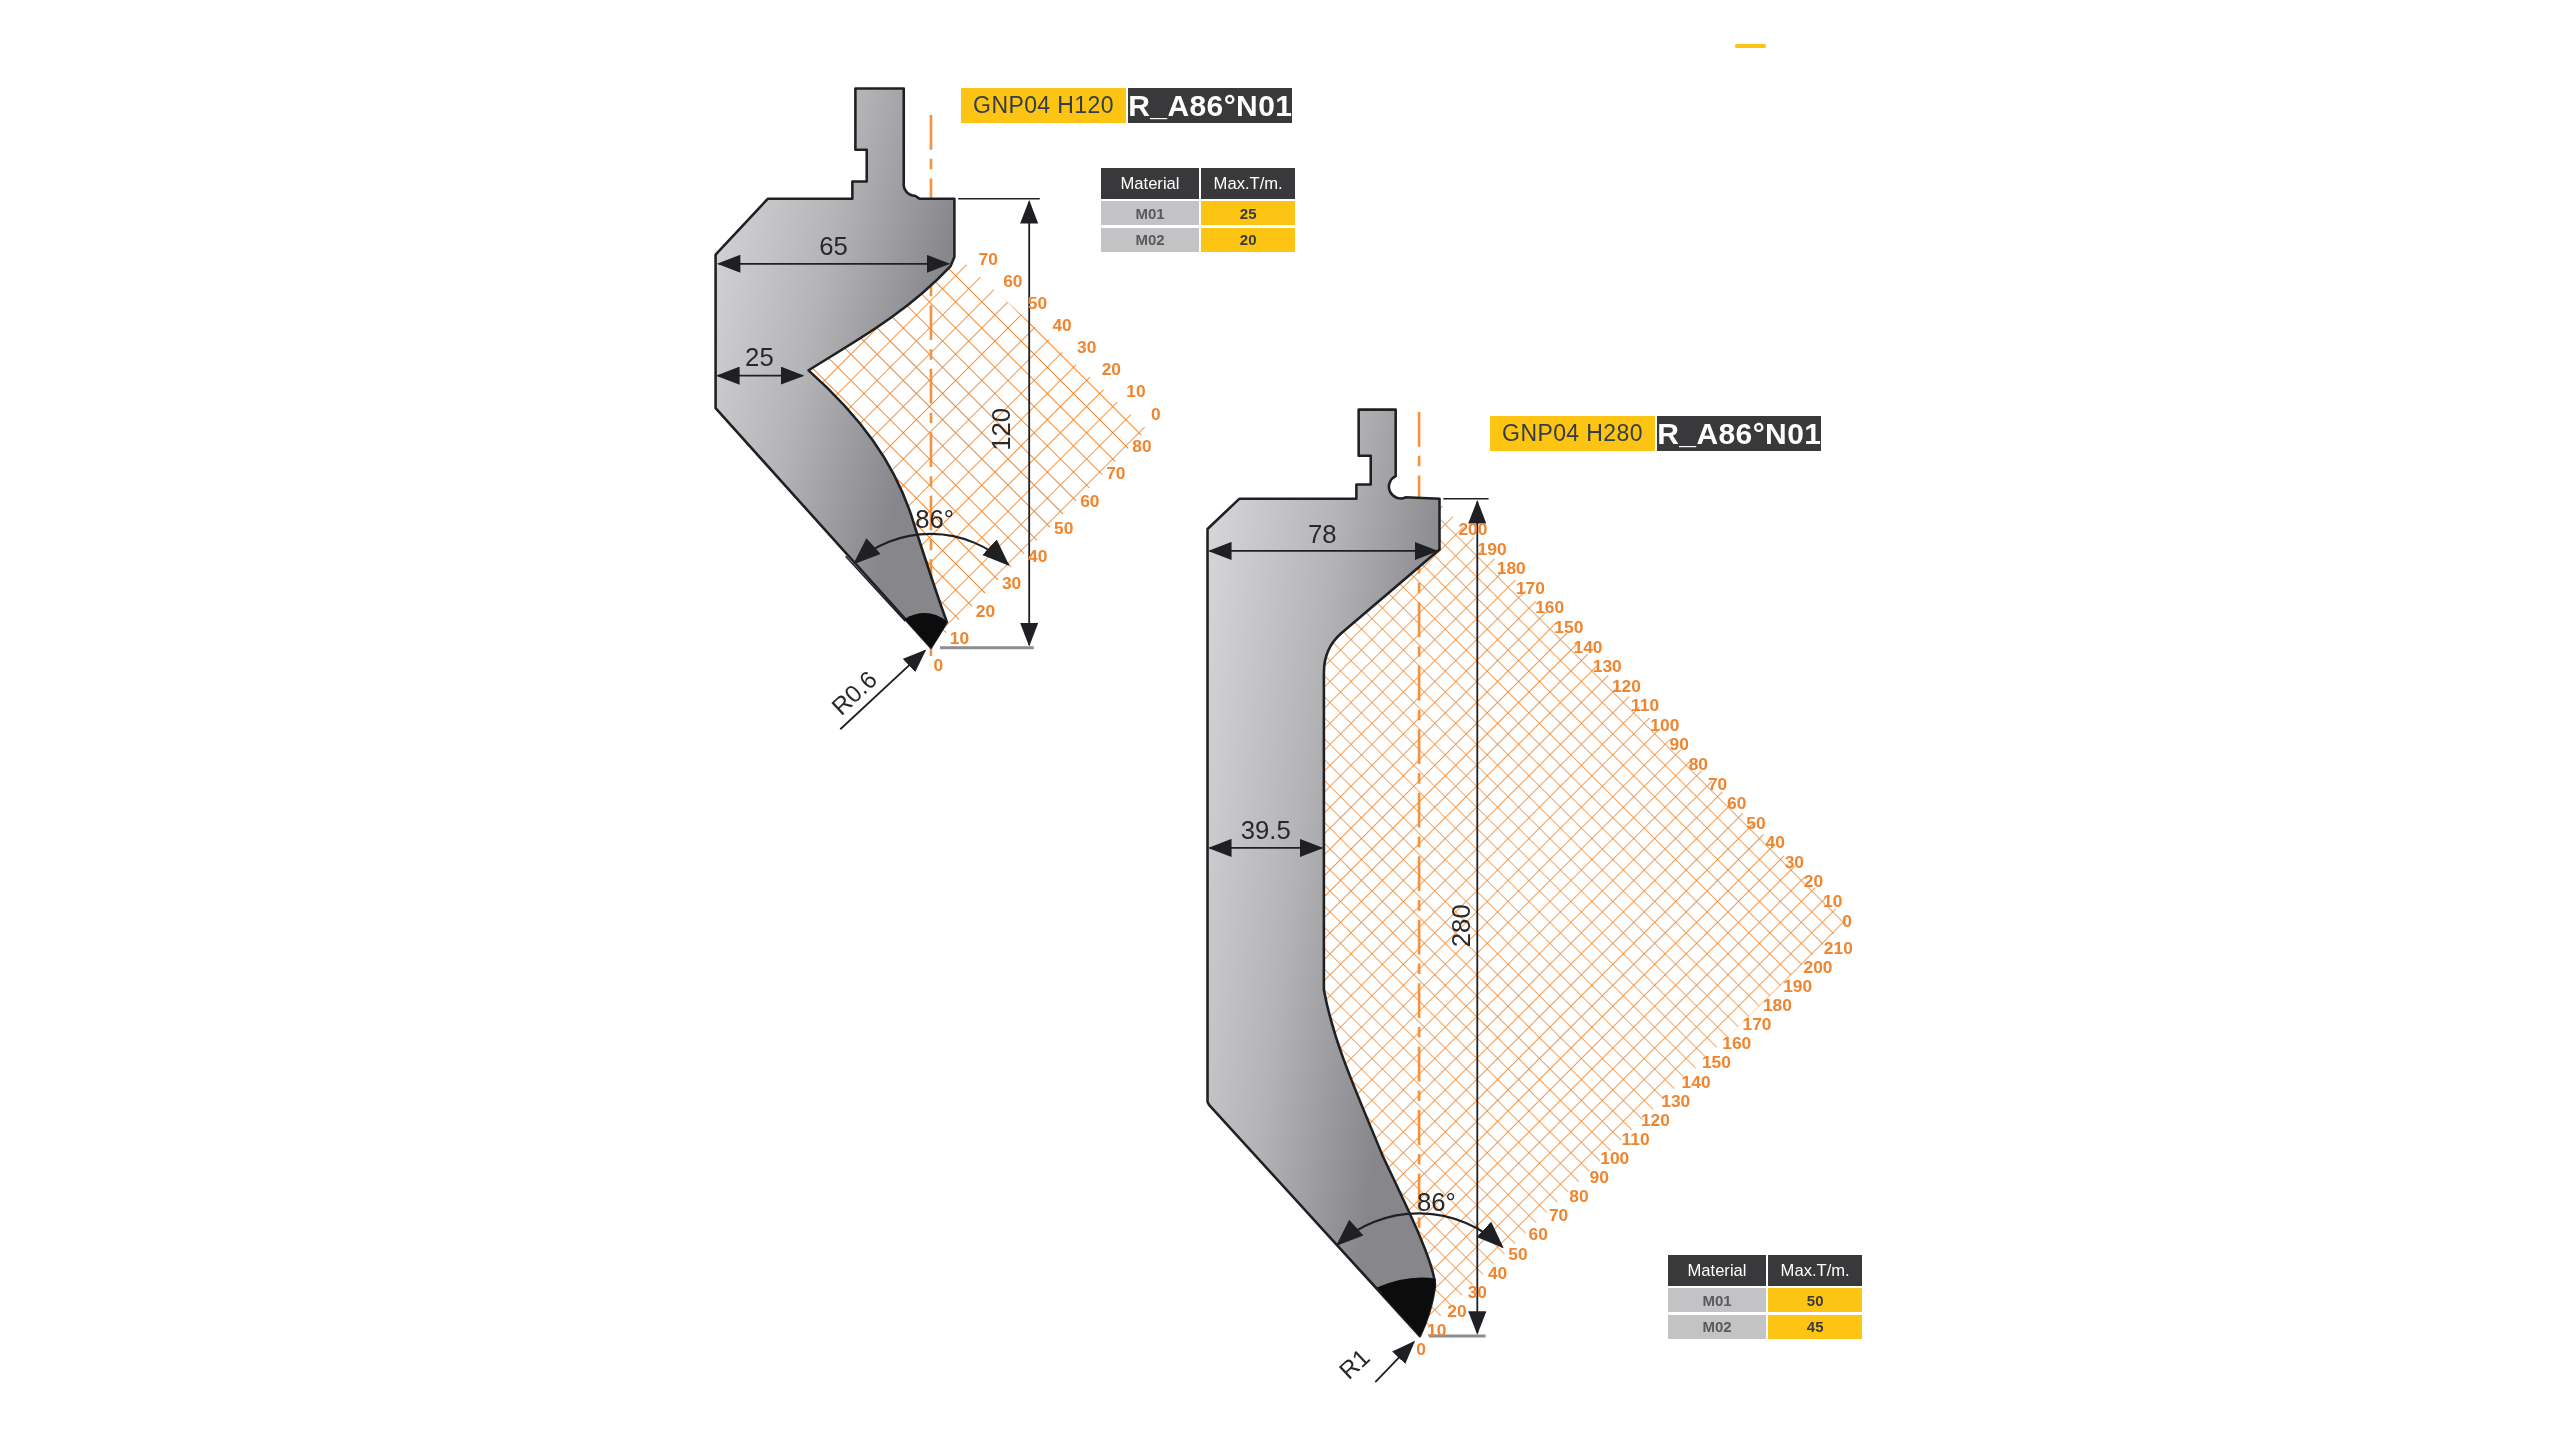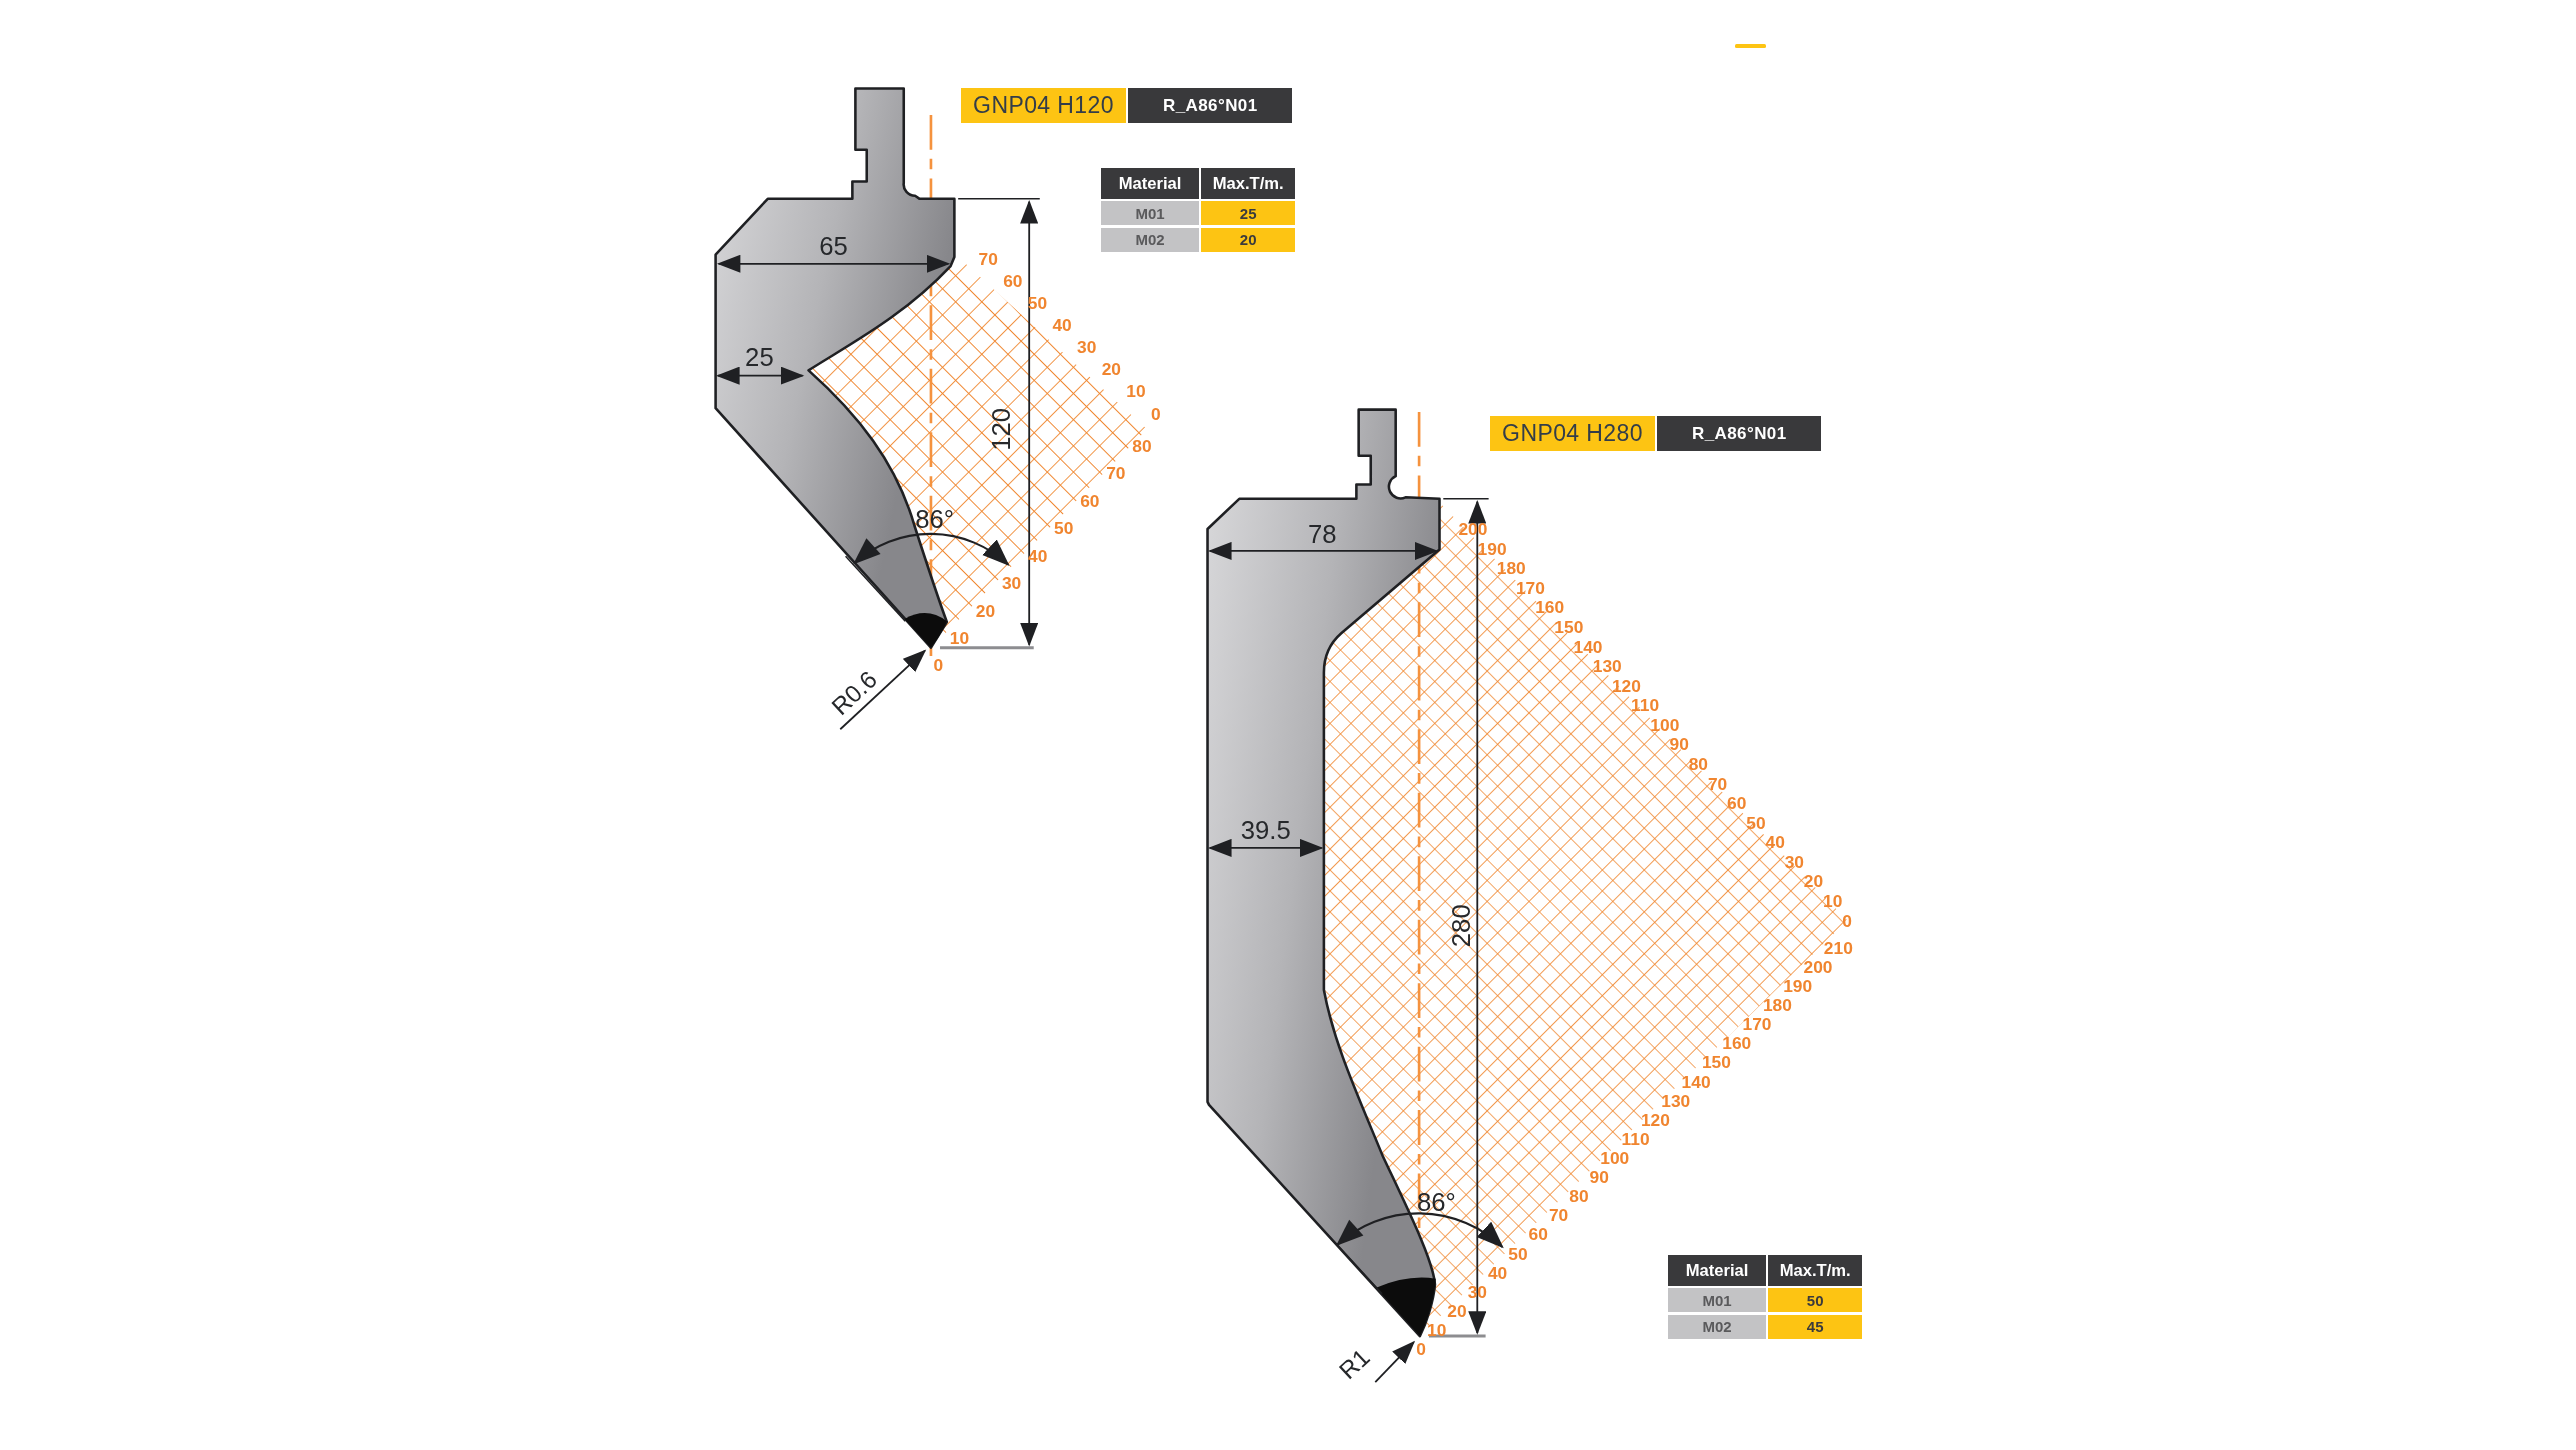--- a/index.html
+++ b/index.html
@@ -15,30 +15,30 @@
   [data-ruler] text{fill:#f0852f;font:700 23px "Liberation Sans",sans-serif;}
 
   
   .label-pair{position:absolute;display:flex;height:35px;}
   .label-yellow{
     background:#fdc413;color:#333d49;font-weight:400;font-size:23px;
     display:flex;align-items:center;justify-content:center;
     width:165px;letter-spacing:0.4px;
   }
   .label-dark{
-    background:#39393b;color:#ffffff;font-weight:700;font-size:17px;
+    background:#39393b;color:#ffffff;font-weight:700;font-size:30px;
     display:flex;align-items:center;justify-content:center;
     width:164px;letter-spacing:0.4px;margin-left:2.3px;
   }
 
   
   .mat-table{position:absolute;display:flex;flex-direction:column;width:194px;}
   .mat-row{display:flex;margin-bottom:2.3px;}
   .mat-cell{display:flex;align-items:center;justify-content:center;}
-  .mat-head{background:#39393b;color:#ffffff;font-weight:700;font-size:16.6px;height:31px;}
+  .mat-head{background:#39393b;color:#ffffff;font-weight:400;font-size:16.6px;height:31px;}
   .mat-c1{width:98px;margin-right:2.3px;}
   .mat-c2{width:94px;flex:1;}
   .mat-name{background:#c3c3c5;color:#5a5a5c;font-weight:700;font-size:15px;height:24px;text-align:right;}
   .mat-val{background:#fdc413;color:#3b3b3d;font-weight:700;font-size:15px;height:24px;}
 
   .top-dash{position:absolute;left:1735px;top:44px;width:31px;height:3.8px;
     background:#fdc413;border-radius:1.5px;}
 </style>
 </head>
 <body>

